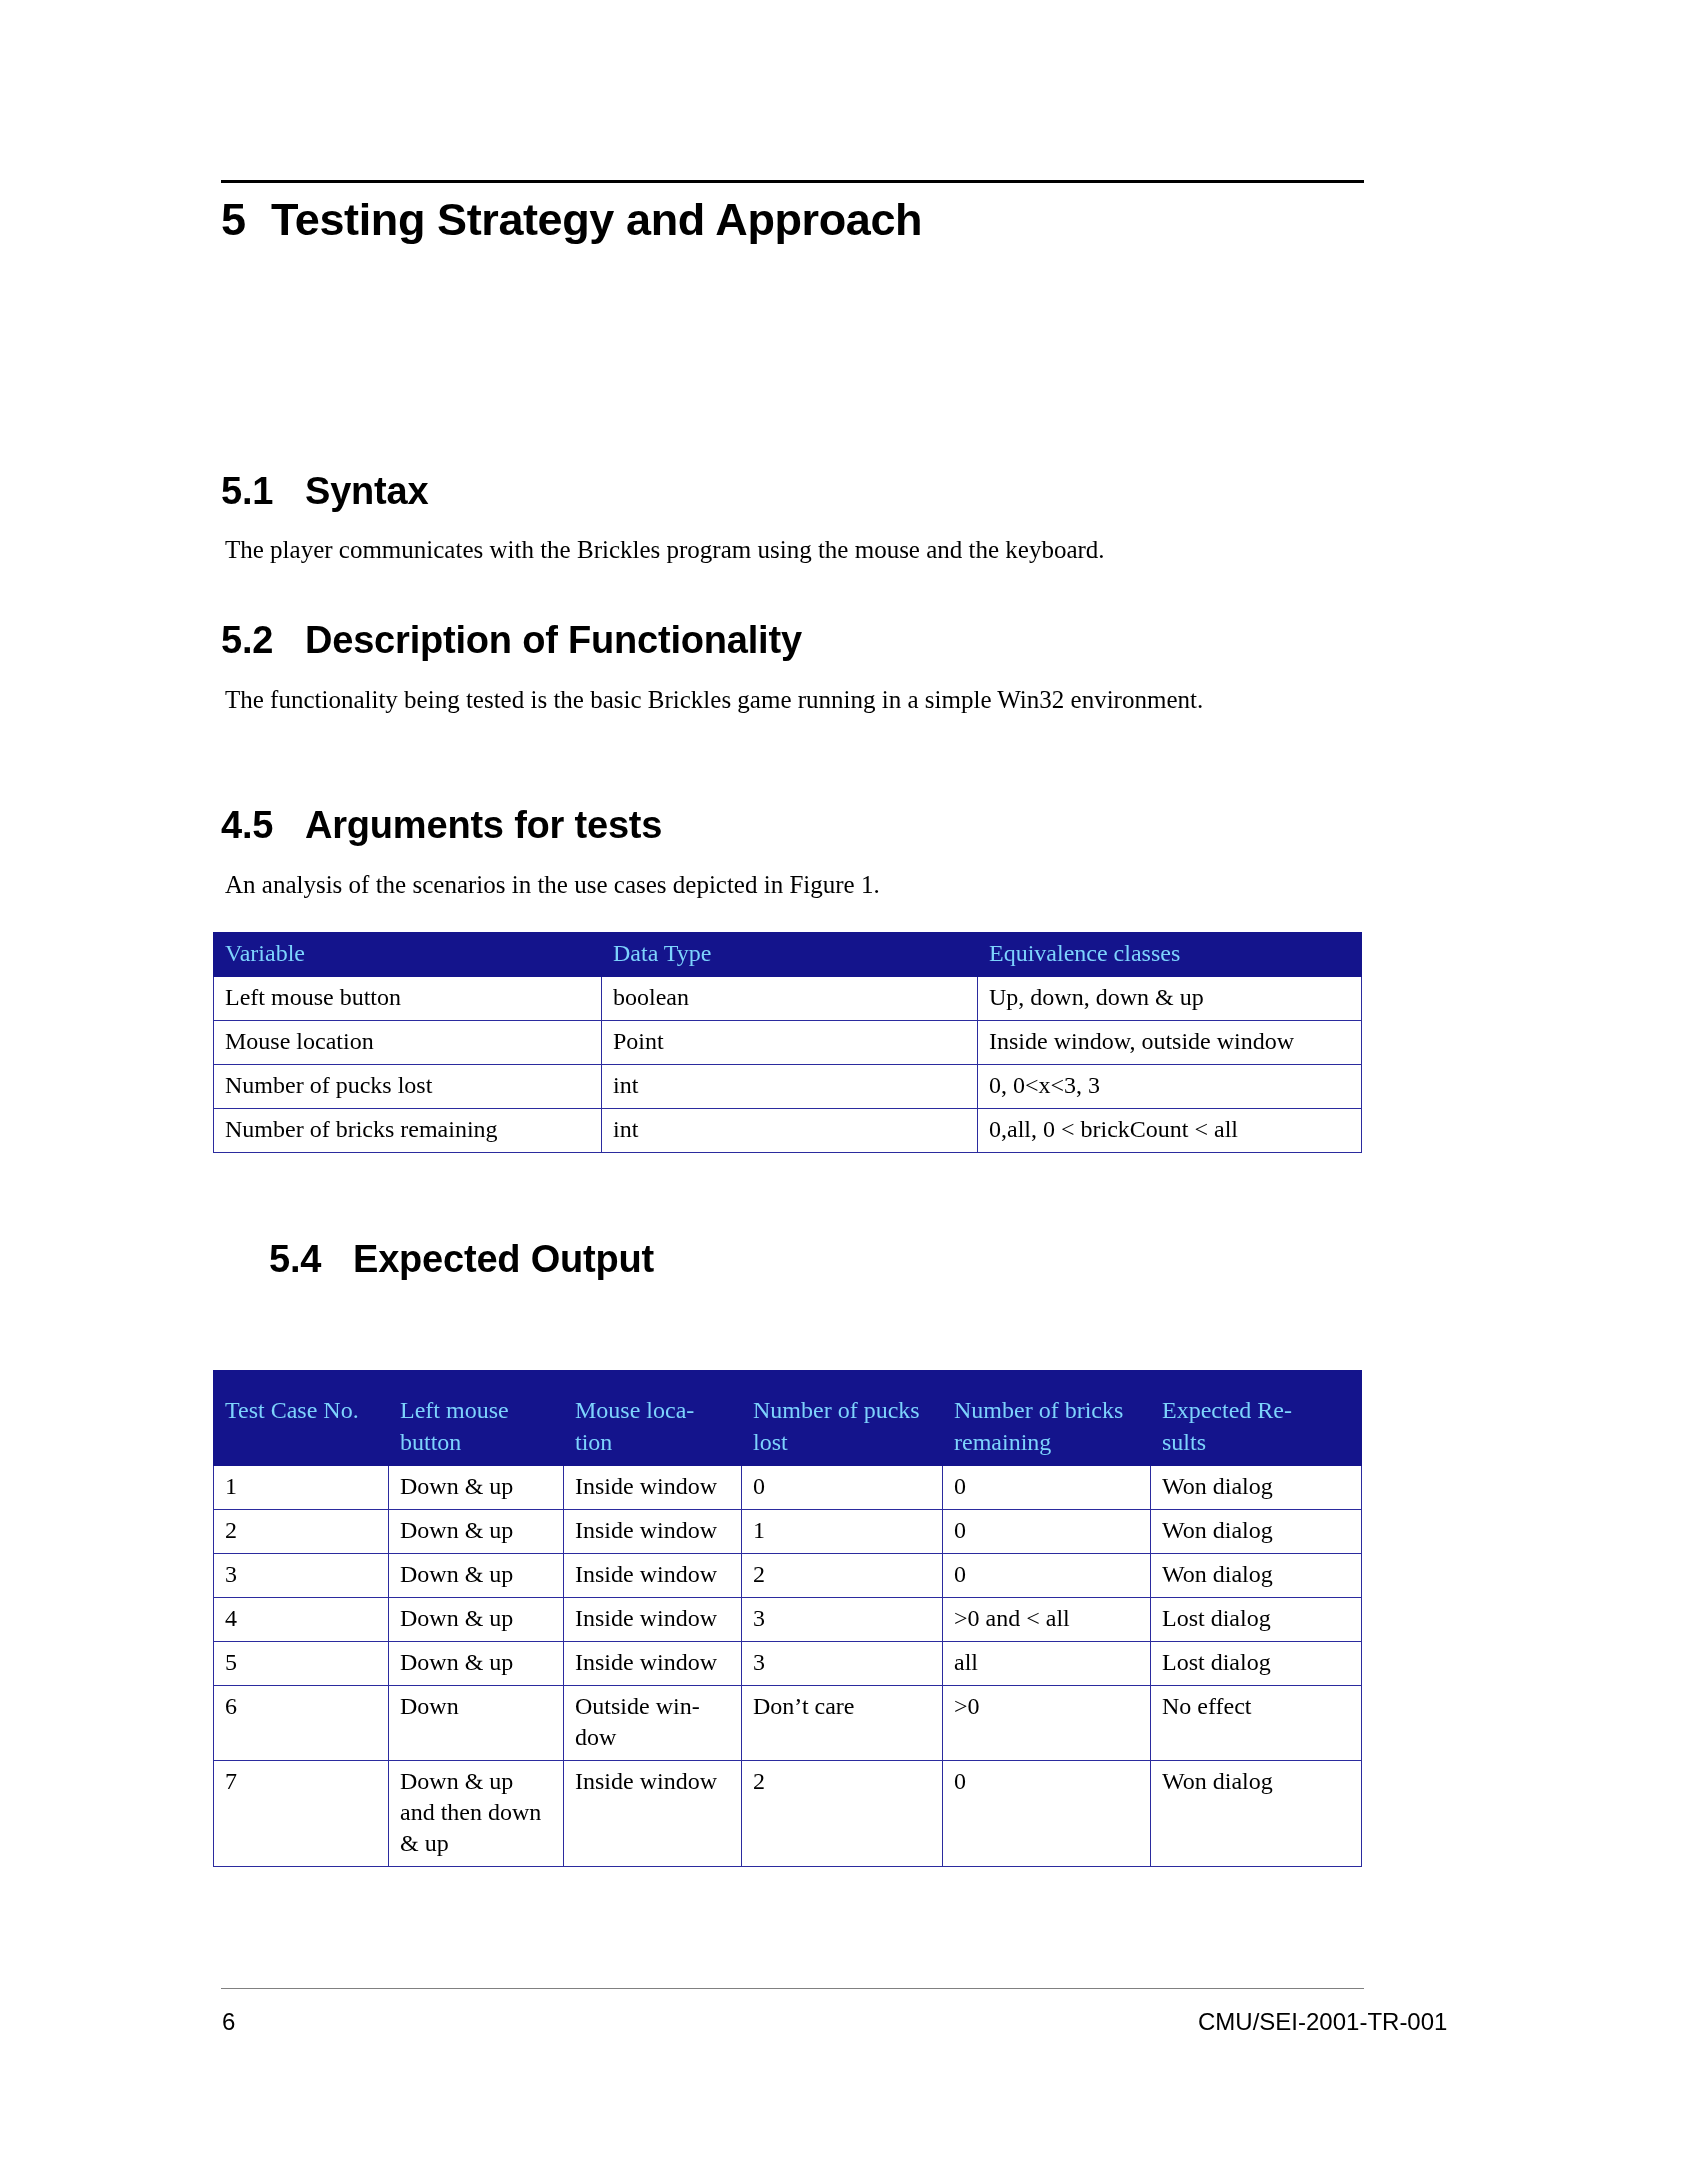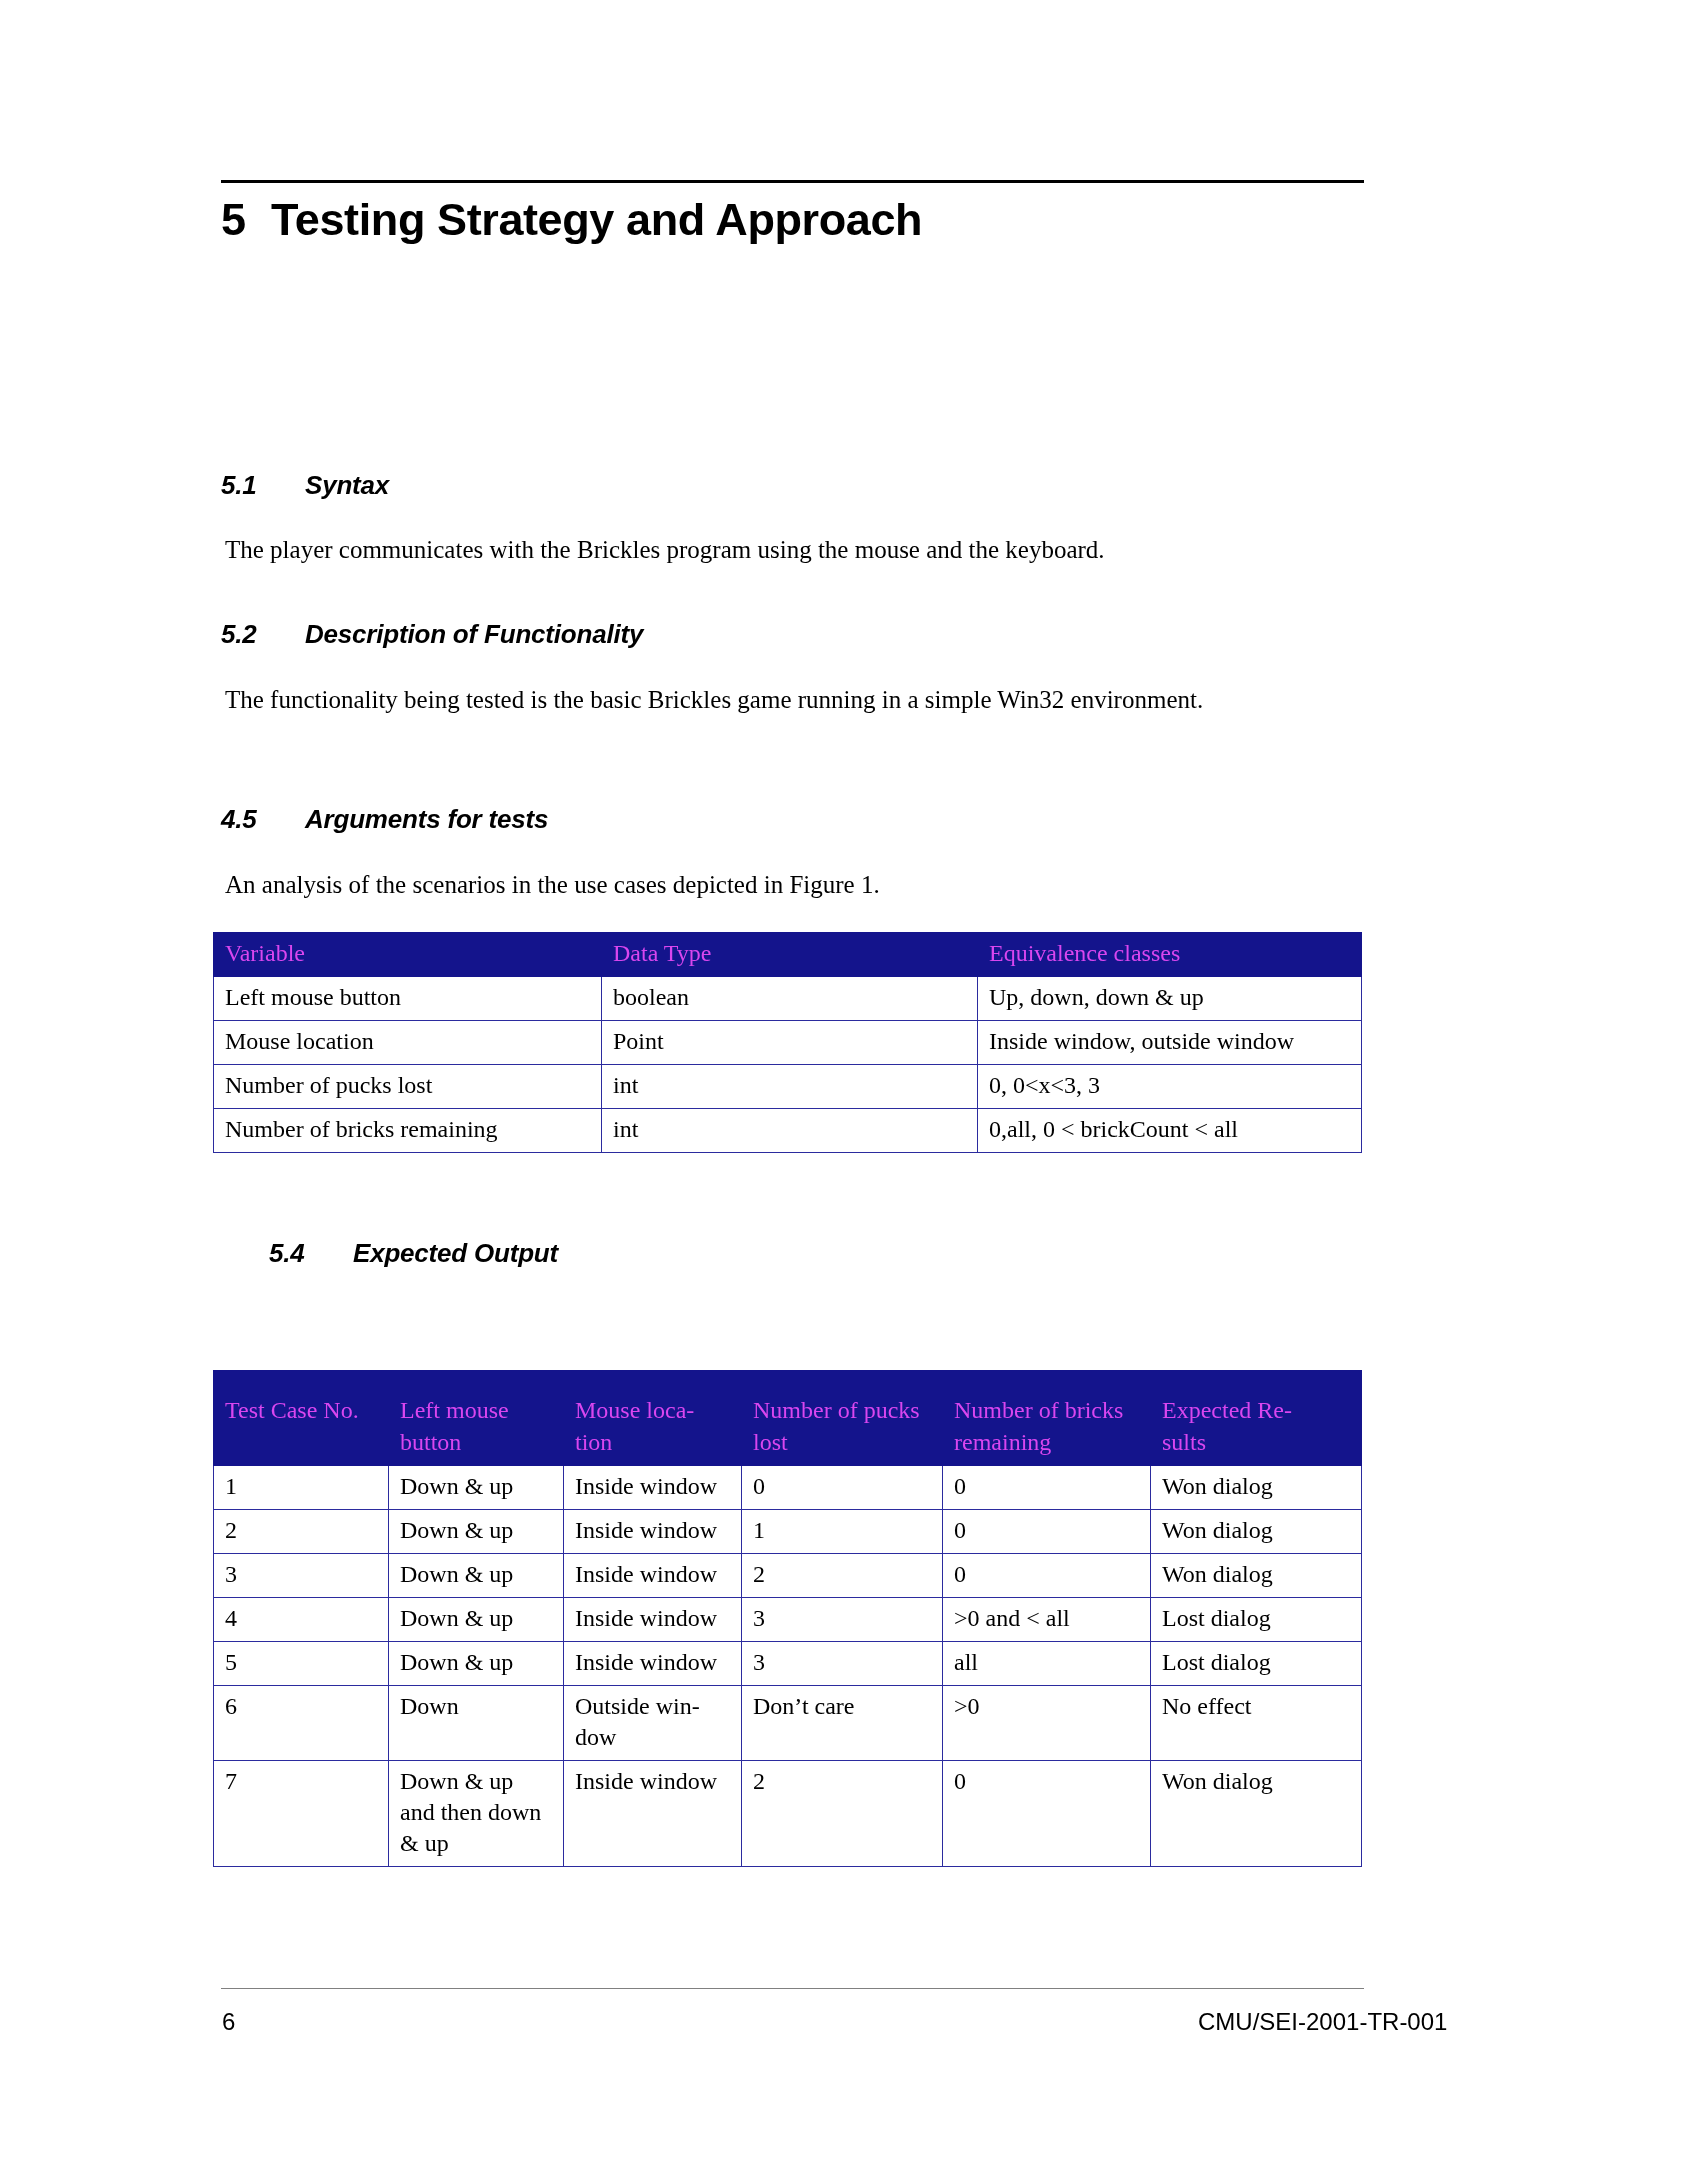--- a/index.html
+++ b/index.html
@@ -43,24 +43,23 @@
     white-space: nowrap;
   }
   h1.chapter .num { display: inline-block; min-width: 38px; }
 
   h2.section {
     position: absolute;
     left: 213px;
     margin: 0;
     font-family: "Liberation Sans", sans-serif;
     font-weight: bold;
-    font-size: 26px;
+    font-size: 38px;
     letter-spacing: -0.2px;
     white-space: nowrap;
-    font-style: italic;
   }
   h2.section .num { display: inline-block; width: 84px; }
 
   p.body {
     position: absolute;
     left: 213px;
     margin: 4px;
     font-family: "Liberation Serif", serif;
     font-size: 25px;
     line-height: 40px;
@@ -91,21 +90,21 @@
     border: 1.6px solid #2b2b9e;
     padding: 5px 10px 7px 11px;
     text-align: left;
     vertical-align: top;
     font-weight: normal;
     line-height: 31px;
     background: #ffffff;
   }
   table.doc thead th {
     background: #14148c;
-    color: #d946ef;
+    color: #7dd3fc;
     border-color: #14148c;
     border-bottom: 1.6px solid #14148c;
   }
   table.doc thead th + th { border-left: 1.6px solid #5a5ac0; }
   
   table.doc thead tr { outline: none; }
 
   
   #t1 { width: 1148px; }
   #t1 col.c1 { width: 388px; }

